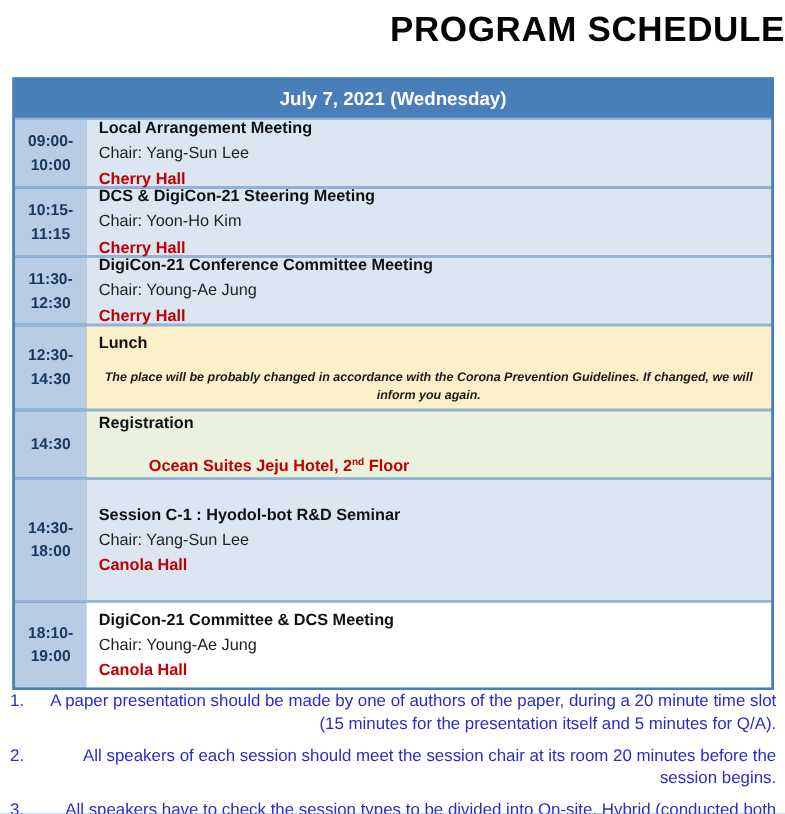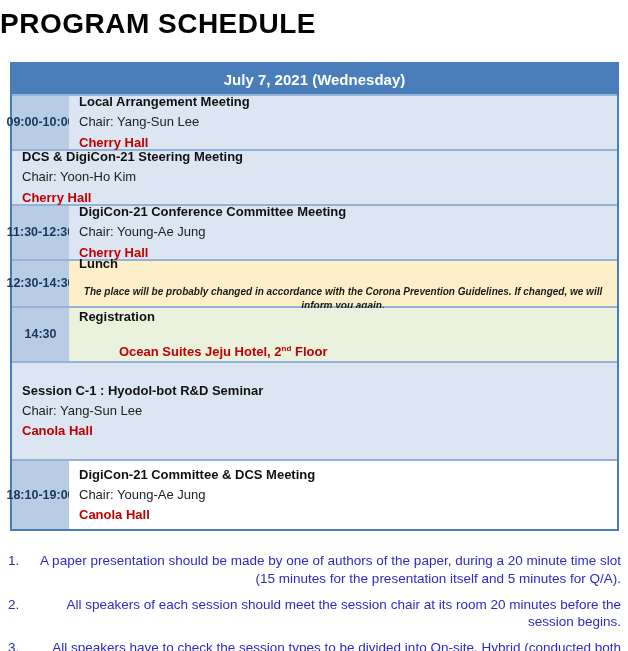--- a/index.html
+++ b/index.html
@@ -4,39 +4,39 @@
 <style>
   html,body{margin:0;padding:0;}
   body{
     width:628px;height:651px;position:relative;overflow:hidden;
     background:#ffffff;
     font-family:"Liberation Sans", sans-serif;
     -webkit-font-smoothing:antialiased;
   }
   .page-title{
     position:absolute;top:8px;left:0;width:100%;
-    text-align:left;font-size:28px;font-weight:800;color:#050505;
+    text-align:right;font-size:28px;font-weight:800;color:#050505;
     letter-spacing:.5px;margin:0;
   }
   .schedule{
     position:absolute;top:62px;left:10px;width:609px;
     border:2px solid #4A7EBB;box-sizing:border-box;background:#0369a1;
   }
   .sched-header{
     height:30px;background:#4A7EBB;color:#ffffff;
     font-weight:bold;font-size:15px;
     display:flex;align-items:center;justify-content:center;
   }
   .row{
     display:flex;box-sizing:border-box;
     border-top:2px solid #95B3D7;
   }
   .time-cell{
     width:57px;flex:0 0 57px;background:#B8CCE4;
-    display:flex;flex-direction:row;justify-content:center;align-items:center;
+    display:flex;flex-direction:column;justify-content:center;align-items:center;
     font-weight:bold;font-size:12.5px;color:#17375E;line-height:1.5;
     box-sizing:border-box;
   }
   .content-cell{
     flex:1;display:flex;flex-direction:column;justify-content:center;align-items:flex-start;
     text-align:center;font-size:13px;color:#1a1a1a;line-height:1.55;
     padding:4px 10px;box-sizing:border-box;
   }
   .bg-blue{background:#DCE6F2;}
   .bg-cream{background:#FDEFC9;}
@@ -72,57 +72,65 @@
           <div>09:00-</div>
           <div>10:00</div>
         </div>
         <div class="content-cell bg-blue">
           <div class="session-title">Local Arrangement Meeting</div>
           <div class="session-chair">Chair: Yang-Sun Lee</div>
           <div class="session-hall">Cherry Hall</div>
         </div>
       </div>
       <div class="row" style="height: 55px;">
+        <div class="time-cell">
+          <div>10:15-</div>
+          <div>11:15</div>
+        </div>
         <div class="content-cell bg-blue">
           <div class="session-title">DCS &amp; DigiCon-21 Steering Meeting</div>
           <div class="session-chair">Chair: Yoon-Ho Kim</div>
           <div class="session-hall">Cherry Hall</div>
         </div>
       </div>
       <div class="row" style="height: 55px;">
         <div class="time-cell">
           <div>11:30-</div>
           <div>12:30</div>
         </div>
         <div class="content-cell bg-blue">
           <div class="session-title">DigiCon-21 Conference Committee Meeting</div>
           <div class="session-chair">Chair: Young-Ae Jung</div>
           <div class="session-hall">Cherry Hall</div>
         </div>
       </div>
-      <div class="row" style="height: 47px;">
+      <div class="row" style="height: 68px;">
         <div class="time-cell">
           <div>12:30-</div>
           <div>14:30</div>
         </div>
         <div class="content-cell bg-cream">
           <div class="session-title">Lunch</div>
           <div class="session-note">The place will be probably changed in accordance with the Corona Prevention Guidelines. If changed, we will inform you again.</div>
         </div>
       </div>
       <div class="row" style="height: 55px;">
         <div class="time-cell">
           <div>14:30</div>
         </div>
         <div class="content-cell bg-green">
           <div class="session-title">Registration</div>
           <div class="session-hall spaced"><span>Ocean Suites Jeju Hotel, 2</span><span class="sup">nd</span><span> Floor</span></div>
         </div>
       </div>
       <div class="row" style="height: 98px;">
+        <div class="time-cell">
+          <div>14:30-</div>
+          <div>18:00</div>
+        </div>
         <div class="content-cell bg-blue">
           <div class="session-title">Session C-1 : Hyodol-bot R&amp;D Seminar</div>
           <div class="session-chair">Chair: Yang-Sun Lee</div>
           <div class="session-hall">Canola Hall</div>
         </div>
       </div>
       <div class="row" style="height: 70px;">
         <div class="time-cell">
           <div>18:10-</div>
           <div>19:00</div>

